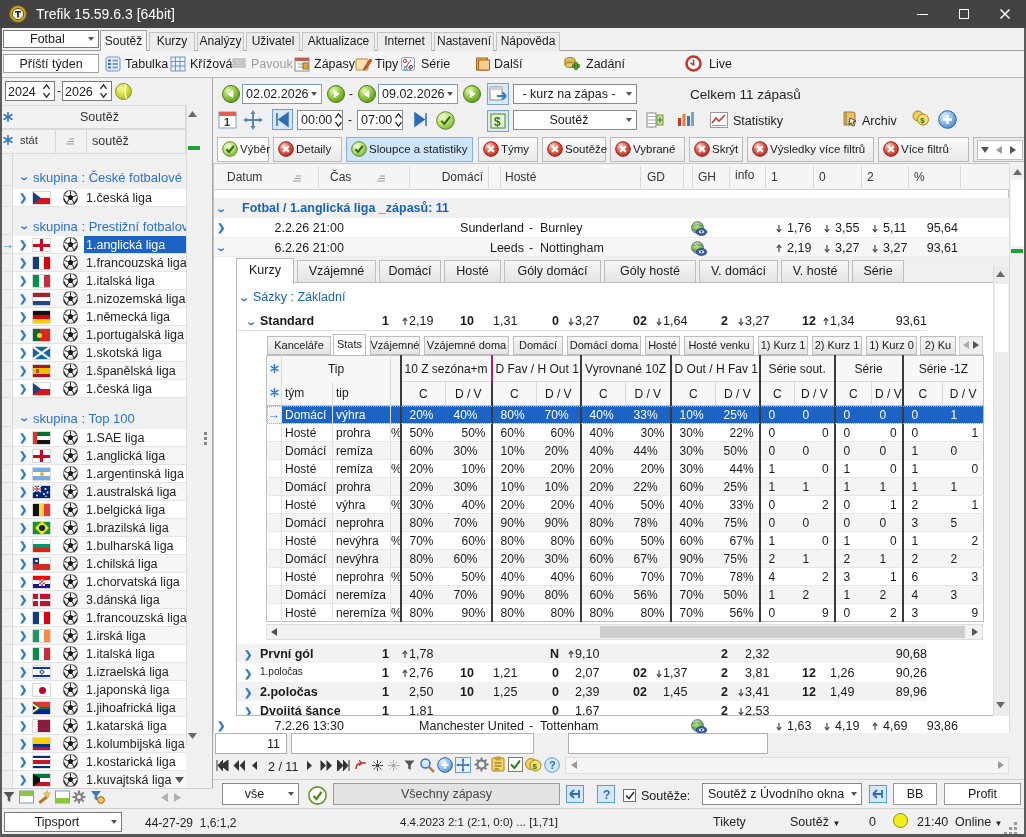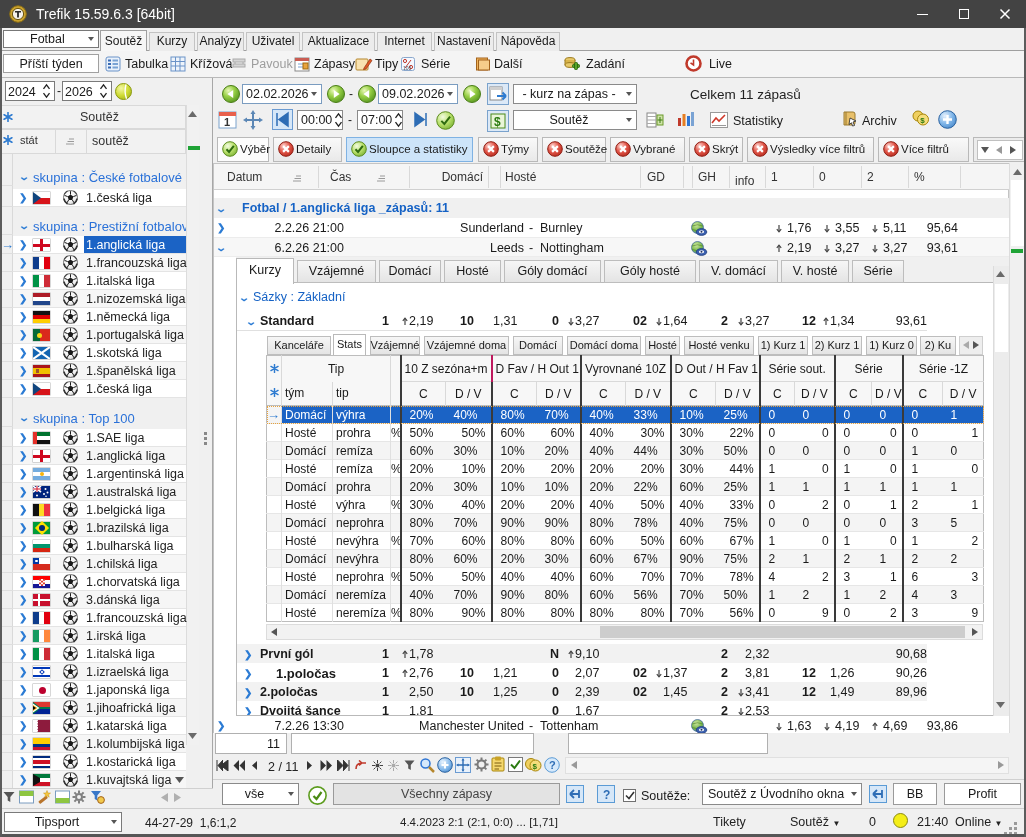--- a/index.html
+++ b/index.html
@@ -1193,21 +1193,21 @@
     <path d="M2 8 H10 M3.5 5.5 H10 M5 3 H10" stroke="#9a9a9a"></path>
   </svg>
 <div class="tx" style="left:330px;top:170px;color:#333">Čas</div>
 <svg class="ab" style="left:375px;top:173px" width="12" height="10" viewBox="0 0 12 10">
     <path d="M2 8 H10 M3.5 5.5 H10 M5 3 H10" stroke="#9a9a9a"></path>
   </svg>
 <div class="tx r" style="left:403px;top:170px;width:80px;color:#333">Domácí</div>
 <div class="tx" style="left:505px;top:170px;color:#333">Hosté</div>
 <div class="tx" style="left:647px;top:170px;color:#333">GD</div>
 <div class="tx" style="left:698px;top:170px;color:#333">GH</div>
-<div class="tx" style="left:735px;top:174px;color:#333">info</div>
+<div class="tx" style="left:735px;top:168px;color:#333">info</div>
 <div class="tx" style="left:771px;top:170px;color:#333">1</div>
 <div class="tx" style="left:819px;top:170px;color:#333">0</div>
 <div class="tx" style="left:867px;top:170px;color:#333">2</div>
 <div class="tx" style="left:914px;top:170px;color:#333">%</div>
 <div class="ab" style="left:214px;top:198px;width:795px;height:20px;background:#f0f0f0"></div>
 <div class="exp" style="left:217px;top:203px;font-size:10px;transform:scaleX(1.4)">⌄</div>
 <div class="tx" style="left:242px;top:201px;font-size:12.5px;font-weight:700;color:#1562c5">Fotbal / 1.anglická liga _zápasů: 11</div>
 <div class="ab" style="left:214px;top:218px;width:795px;height:20px;background:#fff;border-bottom:1px solid #ececec"></div>
 <div class="exp" style="left:217px;top:222px;font-size:10px">❯</div>
 <div class="tx r" style="left:244px;top:221px;width:100px;font-size:12.5px">2.2.26 21:00</div>
@@ -1695,21 +1695,21 @@
 <svg class="ab" style="left:568px;top:650px" width="6" height="9" viewBox="0 0 6 9">
     <path d="M3 1.5 V8" stroke="#444" stroke-width="1.2" fill="none"></path>
     <path d="M0.8 3.8 L3 1.2 L5.2 3.8" stroke="#444" stroke-width="1.2" fill="none"></path>
   </svg>
 <div class="tx" style="left:575px;top:647px;font-size:12.5px">9,10</div>
 <div class="tx r" style="left:688px;top:647px;width:40px;font-size:12.5px;font-weight:700">2</div>
 <div class="tx" style="left:745px;top:647px;font-size:12.5px">2,32</div>
 <div class="tx r" style="left:880px;top:647px;width:47px;font-size:12.5px">90,68</div>
 <div class="ab" style="left:237px;top:663px;width:690px;height:19px;background:#fff"></div>
 <div class="exp" style="left:244px;top:668px;font-size:10px">❯</div>
-<div class="tx" style="left:276px;top:666px;font-size:13px;font-weight:700">1.poločas</div>
+<div class="tx" style="left:260px;top:666px;font-size:10px;font-weight:400">1.poločas</div>
 <div class="tx r" style="left:349px;top:666px;width:40px;font-size:12.5px;font-weight:700">1</div>
 <svg class="ab" style="left:402px;top:669px" width="6" height="9" viewBox="0 0 6 9">
     <path d="M3 1.5 V8" stroke="#444" stroke-width="1.2" fill="none"></path>
     <path d="M0.8 3.8 L3 1.2 L5.2 3.8" stroke="#444" stroke-width="1.2" fill="none"></path>
   </svg>
 <div class="tx" style="left:409px;top:666px;font-size:12.5px">2,76</div>
 <div class="tx r" style="left:434px;top:666px;width:40px;font-size:12.5px;font-weight:700">10</div>
 <div class="tx" style="left:493px;top:666px;font-size:12.5px">1,21</div>
 <div class="tx r" style="left:519px;top:666px;width:40px;font-size:12.5px;font-weight:700">0</div>
 <div class="tx" style="left:575px;top:666px;font-size:12.5px">2,07</div>

